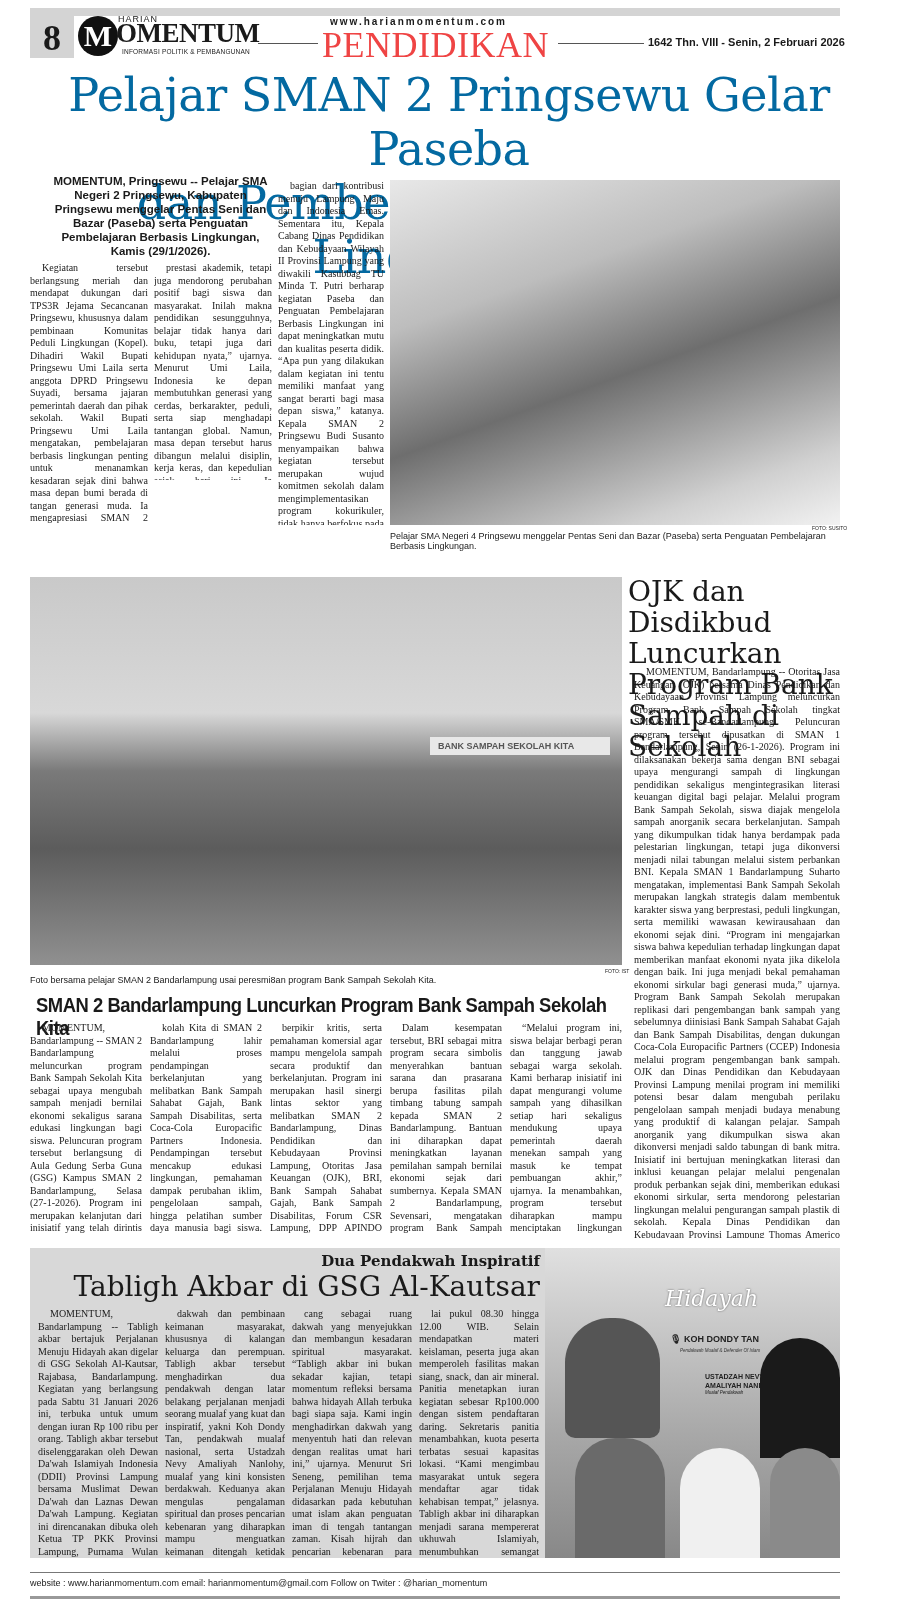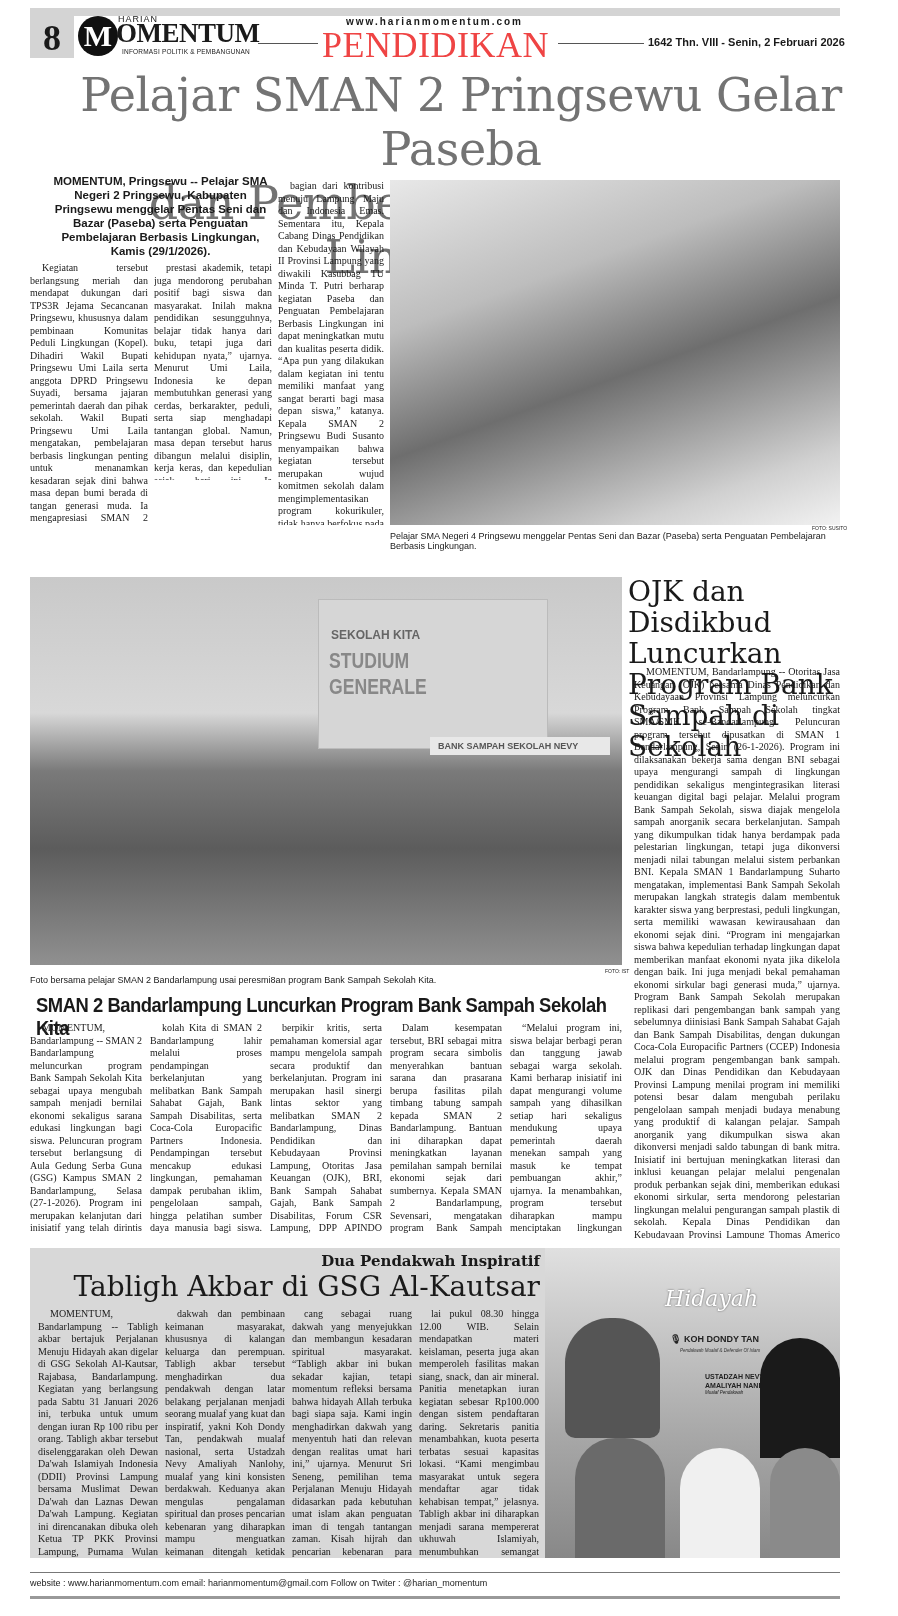--- a/index.html
+++ b/index.html
@@ -6,24 +6,24 @@
 body{width:898px;height:1616px;background:#fff;font-family:"DejaVu Serif",serif;color:#1a1a1a;overflow:hidden;position:relative}
 .abs{position:absolute}
 .topbar{left:30px;top:8px;width:810px;height:8px;background:#d4d4d4}
 .pagenum{left:30px;top:16px;width:44px;height:42px;background:#d4d4d4;font:bold 36px "Liberation Serif",serif;text-align:center;line-height:44px}
 .logo{left:78px;top:14px;width:175px;height:44px}
 .logo-circle{position:absolute;left:0;top:2px;width:40px;height:40px;border-radius:50%;background:#111;color:#fff;font:bold 30px "Liberation Serif",serif;text-align:center;line-height:40px}
 .logo-harian{position:absolute;left:40px;top:0;font:9px "Liberation Sans",sans-serif;letter-spacing:1px}
 .logo-name{position:absolute;left:38px;top:4px;font:bold 27px "Liberation Serif",serif;letter-spacing:-0.5px}
 .logo-tag{position:absolute;left:44px;top:34px;font:6.5px "Liberation Sans",sans-serif;letter-spacing:0.2px}
 .rule{height:1px;background:#555}
-.site{left:346px;top:16px;font:bold 10px "Liberation Sans",sans-serif;letter-spacing:2px}
+.site{left:330px;top:16px;font:bold 10px "Liberation Sans",sans-serif;letter-spacing:2px}
 .section{left:322px;top:24px;font:36px "Liberation Serif",serif;color:#ef4444;letter-spacing:0.5px}
 .issue{left:648px;top:36px;font:bold 11px "Liberation Sans",sans-serif}
-.headline{left:32px;top:68px;width:858px;text-align:center;font:46px "DejaVu Serif",serif;line-height:54px;letter-spacing:-0.5px;color:#737373}
+.headline{left:20px;top:68px;width:858px;text-align:center;font:46px "DejaVu Serif",serif;line-height:54px;letter-spacing:-0.5px;color:#0369a1}
 .lead{left:48px;top:174px;width:225px;text-align:center;font:bold 11.5px "Liberation Sans",sans-serif;line-height:14px}
 .col{font:10px "Liberation Serif",serif;line-height:12.5px;text-align:justify;hyphens:auto}
 .col p{text-indent:12px}
 .photo{background:linear-gradient(135deg,#b8b8b8,#8a8a8a 40%,#c8c8c8 70%,#9a9a9a)}
 .caption{font:9px "Liberation Sans",sans-serif}
 .credit{font:5px "Liberation Sans",sans-serif}
 .h2{font:28px "DejaVu Serif",serif;line-height:31px}
 .bigh{font:bold 20px "Liberation Sans",sans-serif;letter-spacing:-0.5px;transform:scaleX(0.92);transform-origin:left}
 .box{left:30px;top:1248px;width:810px;height:310px;background:#d8d8d8}
 .kicker{font:bold 15px "DejaVu Serif",serif;text-align:right}
@@ -62,25 +62,21 @@
     <p>prestasi akademik, tetapi juga mendorong perubahan positif bagi siswa dan masyarakat. Inilah makna pendidikan sesungguhnya, belajar tidak hanya dari buku, tetapi juga dari kehidupan nyata,” ujarnya. Menurut Umi Laila, Indonesia ke depan membutuhkan generasi yang cerdas, berkarakter, peduli, serta siap menghadapi tantangan global. Namun, masa depan tersebut harus dibangun melalui disiplin, kerja keras, dan kepedulian sejak hari ini. Ia menegaskan, Pemerintah Kabupaten Pringsewu terus mendorong pendidikan yang menyeluruh, yang membangun nalar, karakter, keterampilan, dan kepedulian sosial sebagai pondasi mewujudkan Pringsewu Makmur—Mandiri, Aman, Kondusif, Maju, Unggul, dan Religius—sebagai</p>
   </div>
 <div class="abs col" style="left:278px;top:180px;width:106px;height:345px;overflow:hidden">
     <p>bagian dari kontribusi menuju Lampung Maju dan Indonesia Emas. Sementara itu, Kepala Cabang Dinas Pendidikan dan Kebudayaan Wilayah II Provinsi Lampung yang diwakili Kasubbag TU Minda T. Putri berharap kegiatan Paseba dan Penguatan Pembelajaran Berbasis Lingkungan ini dapat meningkatkan mutu dan kualitas peserta didik. “Apa pun yang dilakukan dalam kegiatan ini tentu memiliki manfaat yang sangat berarti bagi masa depan siswa,” katanya. Kepala SMAN 2 Pringsewu Budi Susanto menyampaikan bahwa kegiatan tersebut merupakan wujud komitmen sekolah dalam mengimplementasikan program kokurikuler, tidak hanya berfokus pada akademik, tetapi juga penguatan karakter dan kepedulian lingkungan. Acara ini turut dihadiri Ketua TPS3R Jejama Secancanan Pringsewu Lukman Riyadi, guru, serta seluruh civitas SMAN 2 Pringsewu. (lis)</p>
   </div>
 <div class="abs photo" style="left:390px;top:180px;width:450px;height:345px;background:linear-gradient(160deg,#e8e8e8 0%,#bdbdbd 30%,#6e6e6e 55%,#d0d0d0 85%,#f2f2f2 100%)"></div>
 <div class="abs credit" style="left:812px;top:525px">FOTO: SUSITO</div>
 <div class="abs caption" style="left:390px;top:531px;width:450px">Pelajar SMA Negeri 4 Pringsewu menggelar Pentas Seni dan Bazar (Paseba) serta Penguatan Pembelajaran Berbasis Lingkungan.</div>
 
 <div class="abs" style="left:30px;top:577px;width:592px;height:388px;background:linear-gradient(180deg,#c9c9c9 0%,#d8d8d8 35%,#7a7a7a 50%,#5c5c5c 70%,#909090 100%)">
-  <div style="position:absolute;left:288px;top:22px;width:230px;height:150px;background:#d6d6d6;border:1px solid #bbb">
-    <div style="position:absolute;left:12px;top:28px;font:bold 12px 'Liberation Sans',sans-serif;color:#666">SEKOLAH KITA</div>
-    <div style="position:absolute;left:10px;top:48px;font:bold 22px 'Liberation Sans',sans-serif;color:#888;transform:scaleX(0.8);transform-origin:left">STUDIUM GENERALE</div>
-  </div>
-  <div style="position:absolute;left:400px;top:160px;width:180px;height:18px;background:#e8e8e8;font:bold 9px 'Liberation Sans',sans-serif;color:#555;padding:4px 8px">BANK SAMPAH SEKOLAH NEVY</div>
+  <div style="position:absolute;left:400px;top:160px;width:180px;height:18px;background:#e8e8e8;font:bold 9px 'Liberation Sans',sans-serif;color:#555;padding:4px 8px">BANK SAMPAH SEKOLAH KITA</div>
 </div>
 <div class="abs credit" style="left:605px;top:968px">FOTO: IST</div>
 <div class="abs caption" style="left:30px;top:975px;width:590px">Foto bersama pelajar SMAN 2 Bandarlampung usai peresmi8an program Bank Sampah Sekolah Kita.</div>
 <div class="abs bigh" style="left:36px;top:994px;width:640px">SMAN 2 Bandarlampung Luncurkan Program Bank Sampah Sekolah Kita</div>
 <div class="abs col" style="left:30px;top:1022px;width:112px;height:215px;overflow:hidden">
     <p>MOMENTUM, Bandarlampung -- SMAN 2 Bandarlampung meluncurkan program Bank Sampah Sekolah Kita sebagai upaya mengubah sampah menjadi bernilai ekonomi sekaligus sarana edukasi lingkungan bagi siswa. Peluncuran program tersebut berlangsung di Aula Gedung Serba Guna (GSG) Kampus SMAN 2 Bandarlampung, Selasa (27-1-2026). Program ini merupakan kelanjutan dari inisiatif yang telah dirintis sejak pertengahan 2025 dan sebelumnya telah diperkenalkan sebagai projek percontohan pada 21 Agustus 2025. Program Bank Sampah Se-</p>
   </div>
 <div class="abs col" style="left:150px;top:1022px;width:112px;height:215px;overflow:hidden">
     <p>kolah Kita di SMAN 2 Bandarlampung lahir melalui proses pendampingan berkelanjutan yang melibatkan Bank Sampah Sahabat Gajah, Bank Sampah Disabilitas, serta Coca-Cola Europacific Partners Indonesia. Pendampingan tersebut mencakup edukasi lingkungan, pemahaman dampak perubahan iklim, pengelolaan sampah, hingga pelatihan sumber daya manusia bagi siswa. Sejumlah siswa kelas X dan XI dilibatkan sebagai duta lingkungan yang berperan aktif dalam pengelolaan bank sampah di sekolah. Mereka dibekali pelatihan komunikasi, kreativitas, kolaborasi,</p>
   </div>

